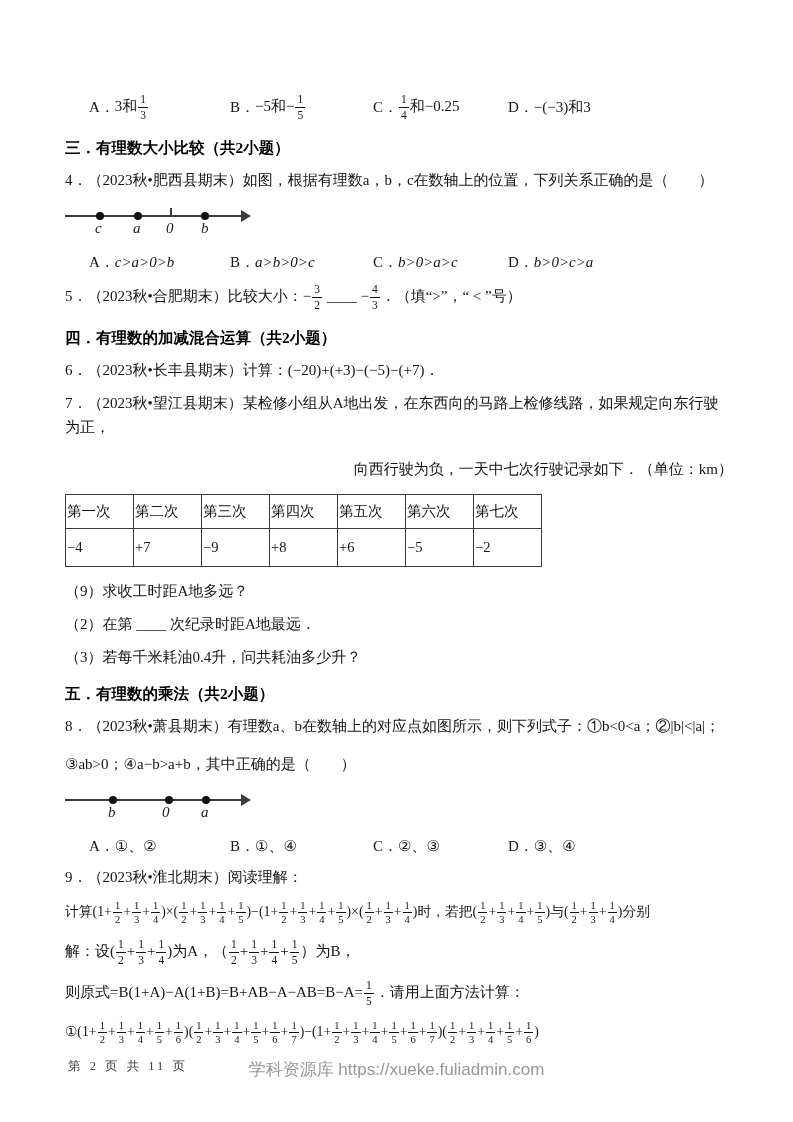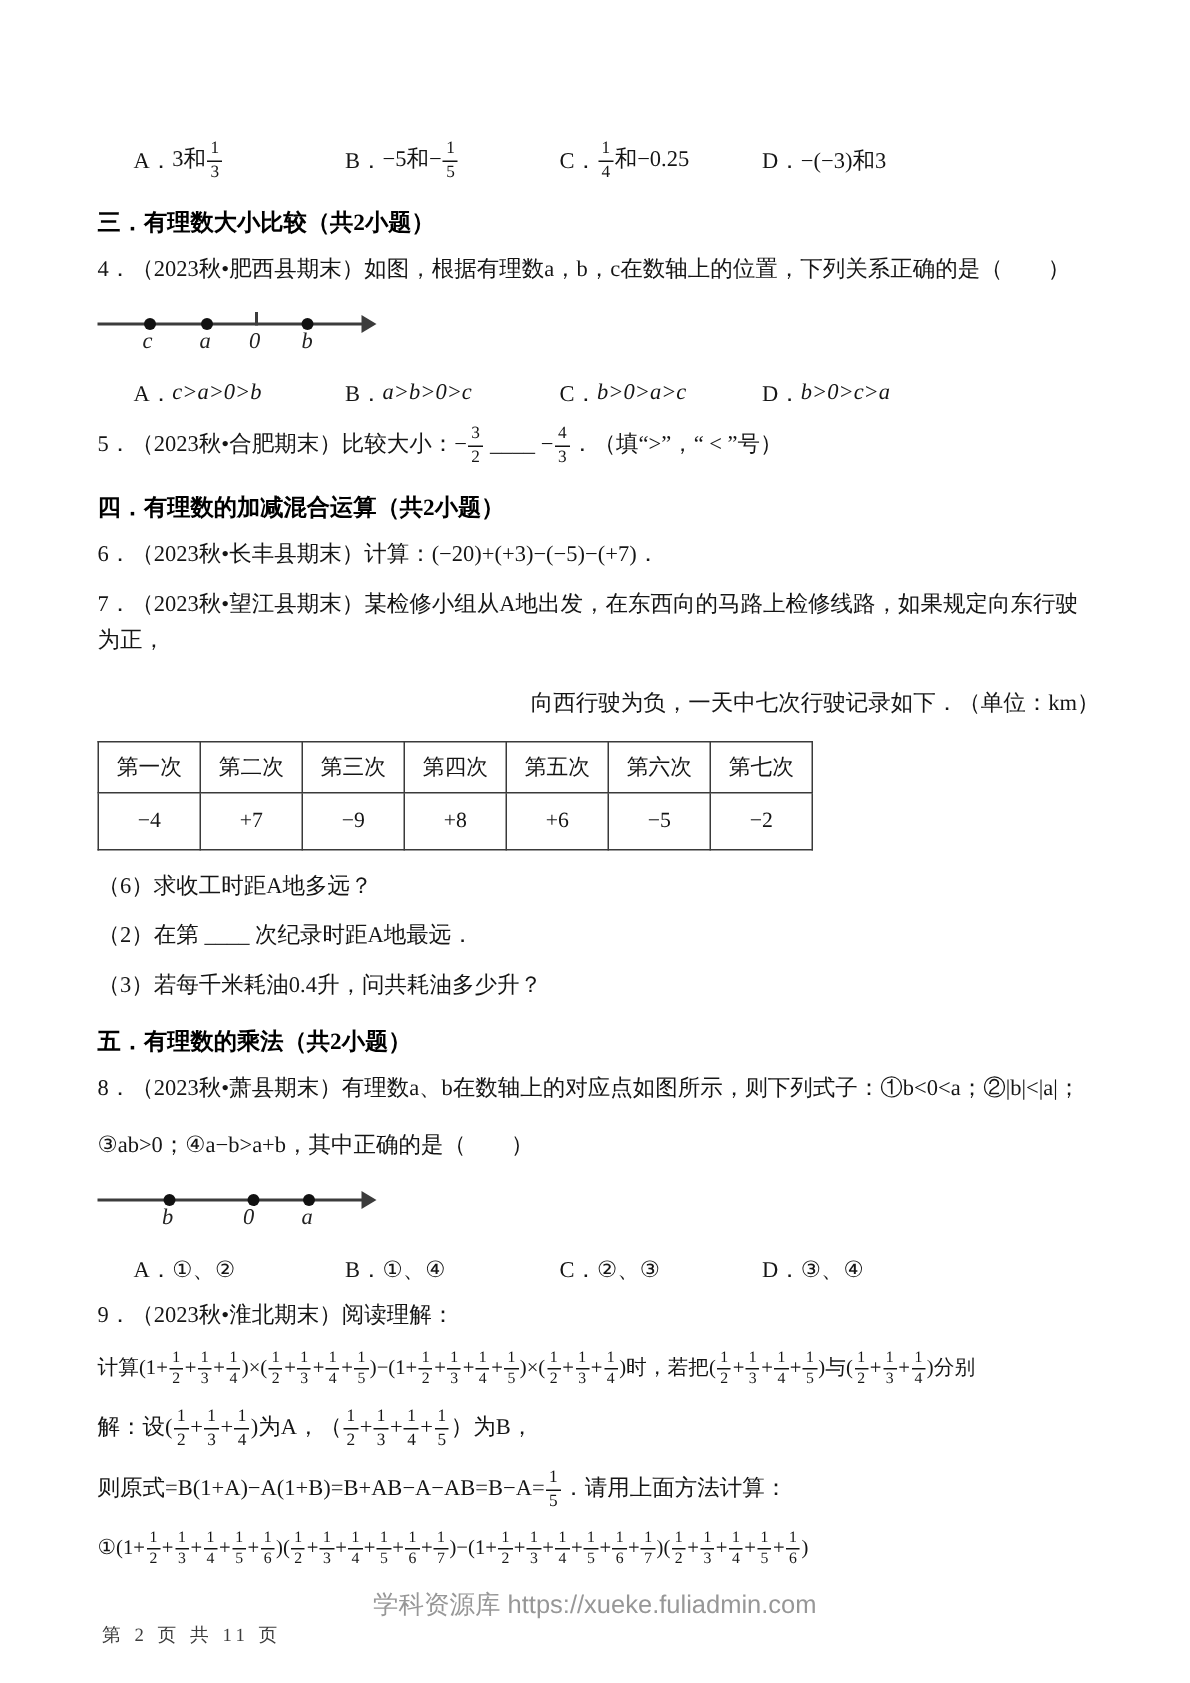--- a/index.html
+++ b/index.html
@@ -17,32 +17,32 @@
   .optrow .opt:nth-child(3){width:135px;}
   .optrow .opt:nth-child(4){flex:1;}
   .opt{display:flex;align-items:center;white-space:nowrap;}
   .imath{font-style:italic;}
   .frac{display:inline-flex;flex-direction:column;text-align:center;vertical-align:middle;
         font-size:11.5px;line-height:1.3;margin:0 1px;}
   .tight .frac{font-size:10.5px;}
   .frac .num{border-bottom:1px solid #111;padding:0 2px;}
   .frac .den{padding:0 2px;}
   table.rec{border-collapse:collapse;margin:13px 0 4px 0;}
-  .rec td{border:1px solid #3a3a3a;width:65px;text-align:center;font-size:14.5px;padding:0 1px;}
+  .rec td{border:1px solid #3a3a3a;width:65px;text-align:left;font-size:14.5px;padding:0 1px;}
   .rec tr.hd td{height:33px;}
   .rec tr.vl td{height:37px;}
   .numberline{position:relative;height:44px;width:200px;margin:8px 0 2px 0;}
   .nl-line{position:absolute;left:0;width:178px;top:14px;height:2px;background:#3c3c3c;}
   .nl-arrow{position:absolute;left:176px;top:9px;width:0;height:0;
             border-left:10px solid #3c3c3c;border-top:6px solid transparent;border-bottom:6px solid transparent;}
   .nl-dot{position:absolute;top:11px;width:8px;height:8px;border-radius:50%;background:#111;}
   .nl-tick{position:absolute;top:7px;width:2px;height:9px;background:#3c3c3c;}
   .nl-label{position:absolute;top:19px;font-style:italic;font-size:15px;color:#222;}
   .footer{position:absolute;left:0;right:0;top:1058px;height:34px;}
-  .foot-page{position:absolute;left:68px;top:24px;font-size:12.5px;color:#3d3d3d;letter-spacing:3px;}
+  .foot-page{position:absolute;left:68px;top:0;font-size:12.5px;color:#3d3d3d;letter-spacing:3px;}
   .foot-site{text-align:center;font-size:17px;color:#979797;
              font-family:"Liberation Sans","DejaVu Sans",sans-serif;}
 </style>
 </head>
 <body>
 
 <div class="page">
   <div class="content">
 
     <div class="optrow" style="margin-bottom:4px;">
@@ -140,21 +140,21 @@
         <td>+7</td>
         <td>−9</td>
         <td>+8</td>
         <td>+6</td>
         <td>−5</td>
         <td>−2</td>
       </tr>
     </tbody>
       </table>
 
-    <div class="qline" style="margin-top:12px;">（6）求收工时距A地多远？</div>
+    <div class="qline" style="margin-top:12px;">（9）求收工时距A地多远？</div>
     <div class="qline">（2）在第 ____ 次纪录时距A地最远．</div>
     <div class="qline">（3）若每千米耗油0.4升，问共耗油多少升？</div>
 
     <div class="heading">五．有理数的乘法（共2小题）</div>
 
     <div class="qline" style="margin-bottom:14px;">8．（2023秋•萧县期末）有理数a、b在数轴上的对应点如图所示，则下列式子：①b&lt;0&lt;a；②|b|&lt;|a|；</div>
     <div class="qline" style="margin-top:2px;">③ab&gt;0；④a−b&gt;a+b，其中正确的是（　　）</div>
 
     <div class="numberline">
       <div class="nl-line"></div>

